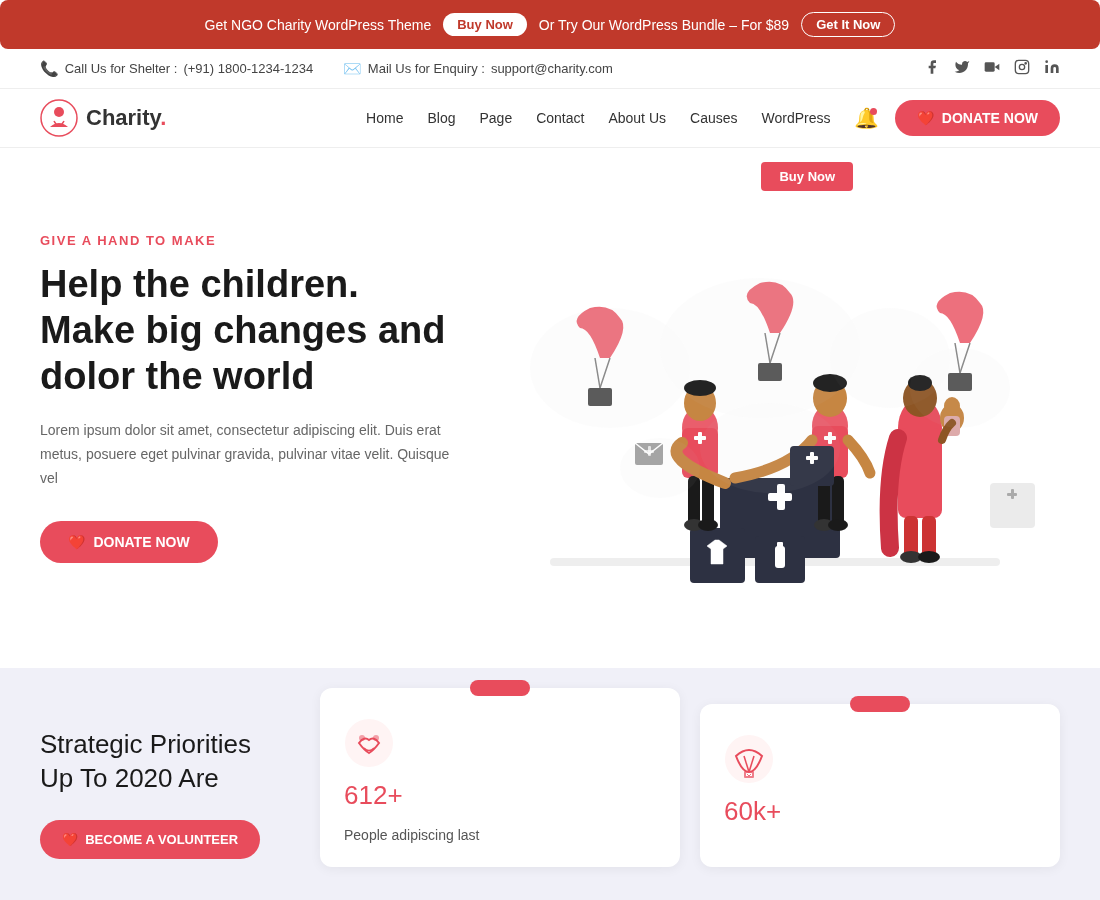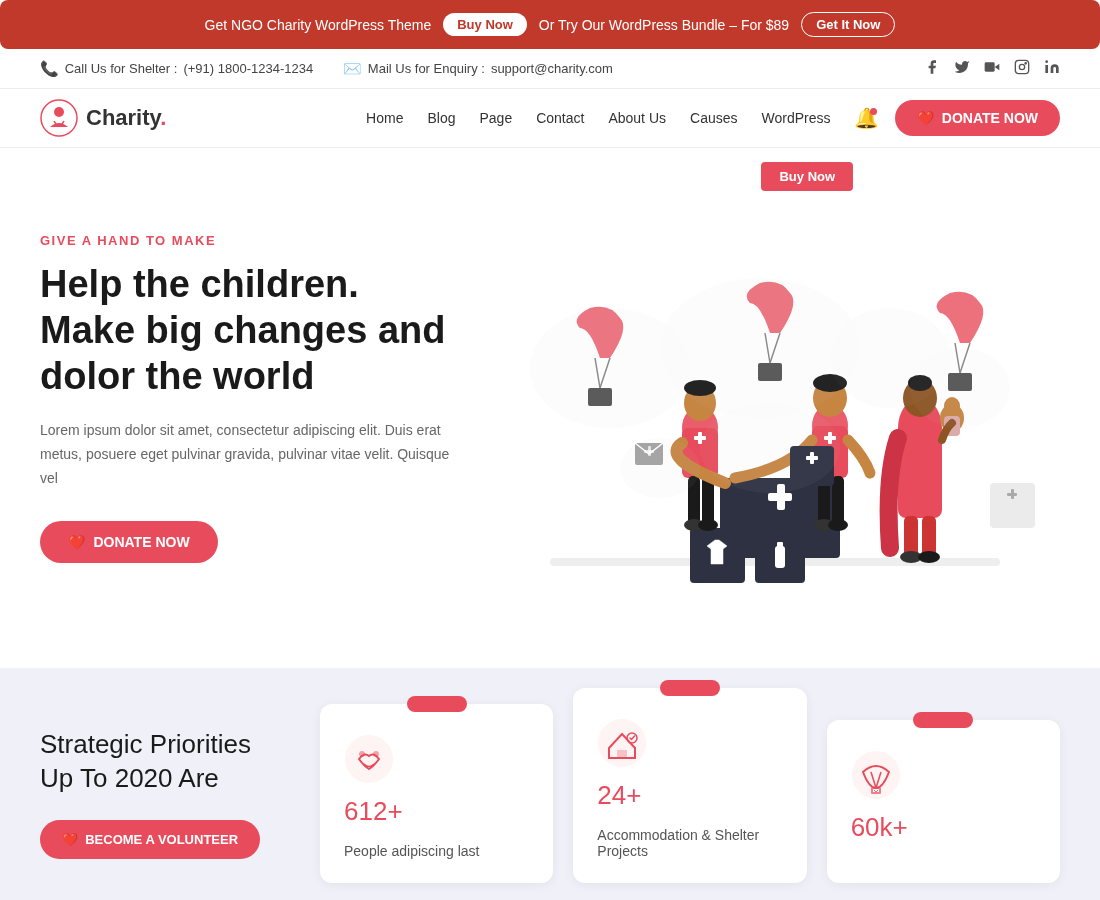--- a/index.html
+++ b/index.html
@@ -552,34 +552,20 @@
           <path d="M15 25 Q20 18 25 22 Q30 18 35 25 Q30 32 25 35 Q20 32 15 25Z" fill="none" stroke="#e84c5c" stroke-width="2"></path>
           <circle cx="18" cy="20" r="3" fill="#e84c5c" opacity="0.5"></circle>
           <circle cx="32" cy="20" r="3" fill="#e84c5c" opacity="0.5"></circle>
           <path d="M20 30 Q25 35 30 30" stroke="#e84c5c" stroke-width="1.5" fill="none"></path>
         </svg>
       </div>
       <div class="stat-number">612+</div>
       <div class="stat-label">People adipiscing last</div>
     </div>
 
-    <div class="stat-card">
-      <div class="top-bar"></div>
-      <div class="stat-icon">
-        <svg width="50" height="50" viewBox="0 0 50 50" fill="none">
-          <circle cx="25" cy="25" r="24" fill="#fff4f4"></circle>
-          <path d="M12 30 L25 16 L38 30 L38 40 L12 40 Z" fill="none" stroke="#e84c5c" stroke-width="2"></path>
-          <rect x="20" y="32" width="10" height="8" fill="#e84c5c" opacity="0.3"></rect>
-          <circle cx="35" cy="20" r="5" fill="none" stroke="#e84c5c" stroke-width="1.5"></circle>
-          <path d="M33 20 L34.5 21.5 L37.5 18" stroke="#e84c5c" stroke-width="1.5" stroke-linecap="round"></path>
-        </svg>
-      </div>
-      <div class="stat-number">24+</div>
-      <div class="stat-label">Accommodation &amp; Shelter Projects</div>
-    </div>
 
     <div class="stat-card">
       <div class="top-bar"></div>
       <div class="stat-icon">
         <svg width="50" height="50" viewBox="0 0 50 50" fill="none">
           <circle cx="25" cy="25" r="24" fill="#fff4f4"></circle>
           <path d="M12 22 Q25 10 38 22 Q32 38 25 38 Q18 38 12 22Z" fill="none" stroke="#e84c5c" stroke-width="2"></path>
           <line x1="20" y1="22" x2="25" y2="38" stroke="#e84c5c" stroke-width="1.5"></line>
           <line x1="30" y1="22" x2="25" y2="38" stroke="#e84c5c" stroke-width="1.5"></line>
           <rect x="20" y="37" width="10" height="7" rx="1" fill="#e84c5c" opacity="0.7"></rect>

